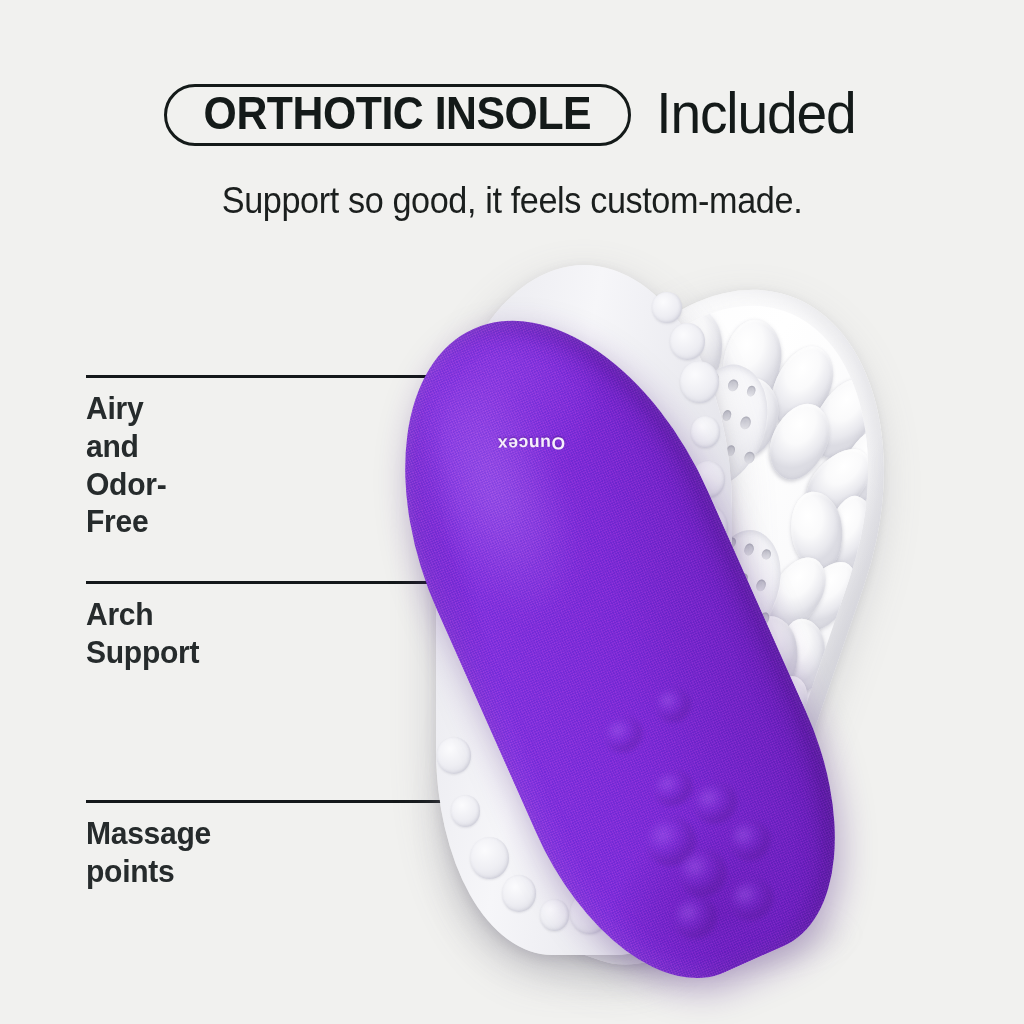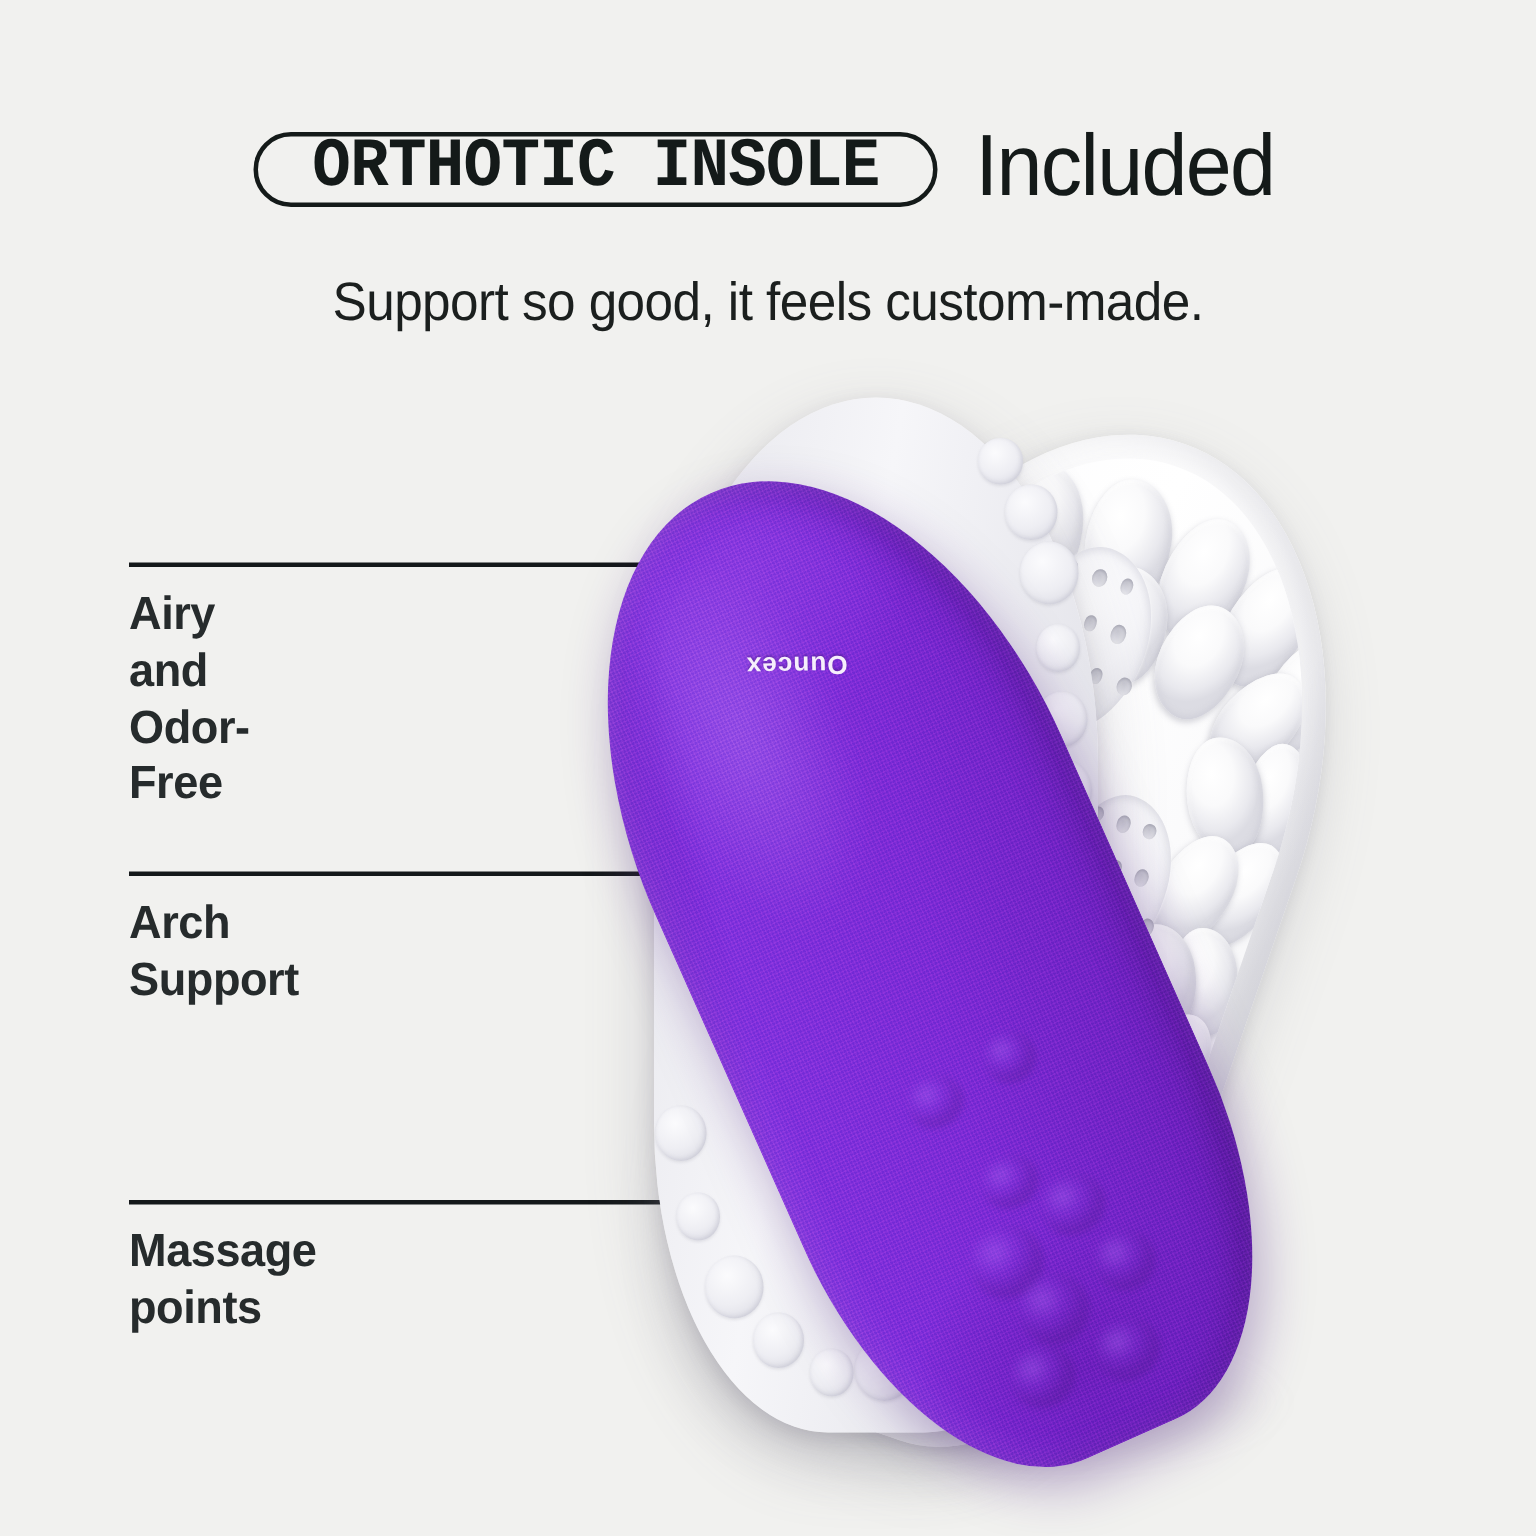--- a/index.html
+++ b/index.html
@@ -22,22 +22,21 @@
   #headline-row {
     position:absolute; left:0; top:84px; width:1024px;
     display:flex; align-items:center; justify-content:center; gap:20px;
   }
 
   #headline-pill {
     border:3.5px solid #141a19;
     border-radius:40px;
     padding:5px 22px 9px 22px;
     display:flex; align-items:center; justify-content:center;
-    height:50px;
-    font-family:Liberation Mono, monospace;
+    height:62px;
   }
 
   #headline-pill-text {
     font-size:46px;
     font-weight:600;
     letter-spacing:-0.5px;
     color:#141a19;
     line-height:1;
     transform:scaleX(0.93);
     white-space:nowrap;

